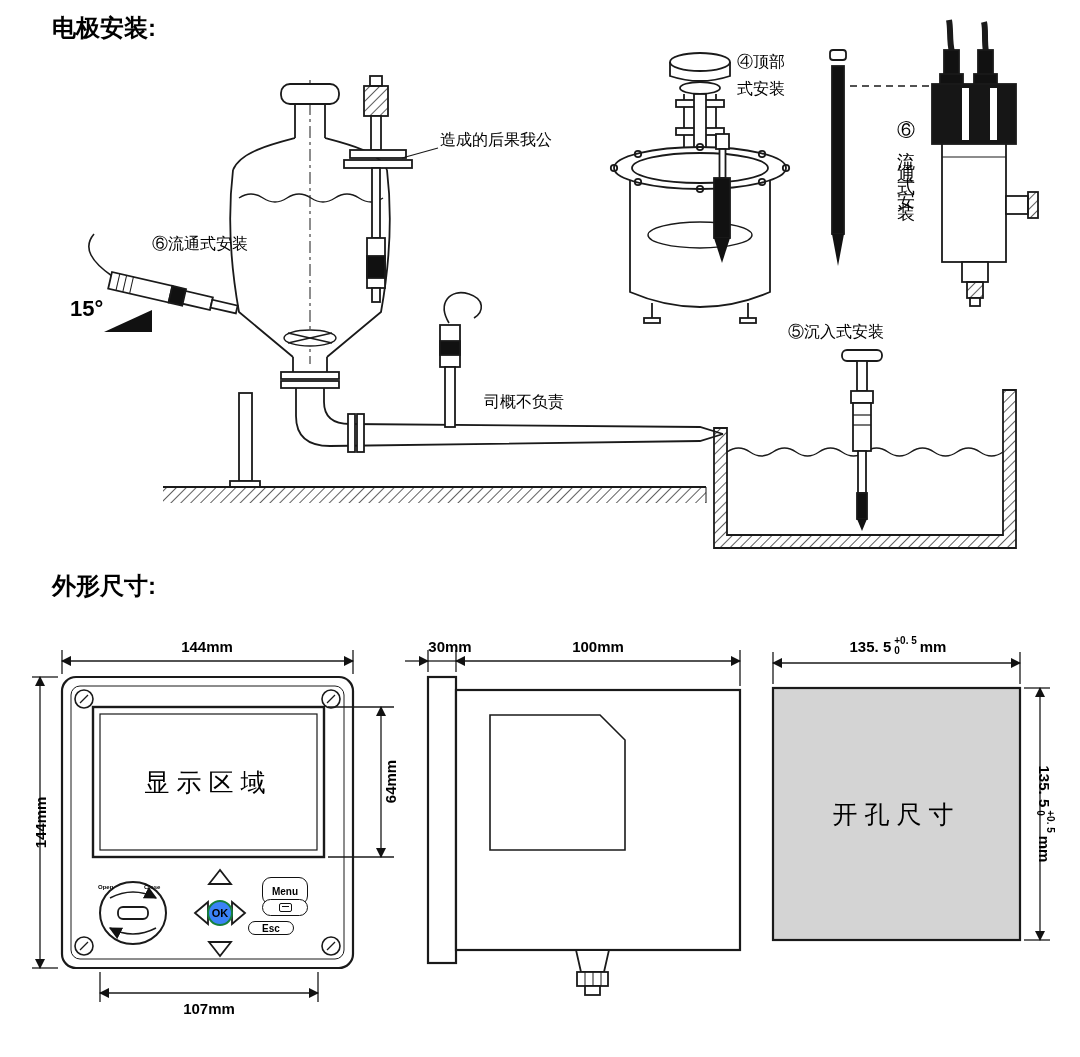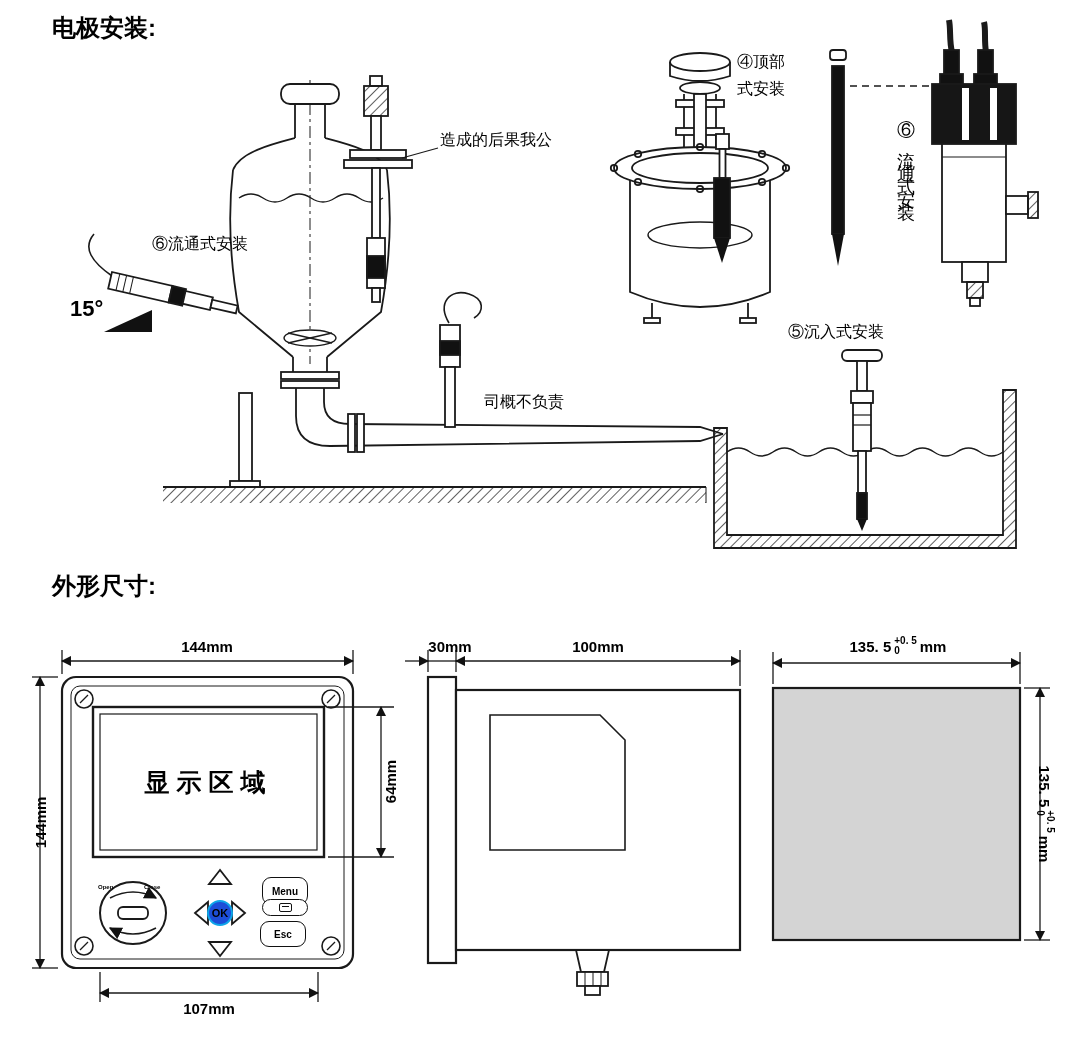--- a/index.html
+++ b/index.html
@@ -6,29 +6,29 @@
   html,body{background:#fff}
   body{width:1080px;height:1057px;position:relative;font-family:"Liberation Sans",sans-serif;color:#111;overflow:hidden}
   .stage{position:absolute;left:0;top:0;width:1080px;height:1057px;background:#fff}
   svg.art{position:absolute;left:0;top:0}
   .abs{position:absolute}
   .h-title{font-family:"Liberation Sans",sans-serif;font-weight:bold;font-size:24px;color:#000;white-space:nowrap}
   .lbl{font-family:Liberation Mono, monospace;font-size:16px;color:#000;white-space:nowrap}
   .lbl-v{position:absolute;writing-mode:vertical-rl;letter-spacing:13px;font-family:"Liberation Serif",serif;font-size:18px;color:#000}
   .warn{font-family:"Liberation Serif",serif;font-size:15px;line-height:23px;color:#000;white-space:nowrap}
   .dim{font-family:"Liberation Sans",sans-serif;font-weight:700;font-size:15px;white-space:nowrap;text-align:center;color:#000}
-  .big-lbl{font-family:"Liberation Serif",serif;font-weight:bold;font-size:25px;letter-spacing:7px;color:#000}
+  .big-lbl{font-family:"Liberation Serif",serif;font-weight:normal;font-size:25px;letter-spacing:7px;color:#000}
   .rot-ccw{transform:rotate(-90deg)}
   .rot-cw{transform:rotate(90deg)}
   .angle-lbl{font-family:"Liberation Sans",sans-serif;font-weight:bold;font-size:22px;color:#000}
   .center{display:flex;align-items:center;justify-content:center}
   .tolwrap{display:flex;align-items:center;justify-content:center;gap:3px}
   .tolstack{display:inline-flex;flex-direction:column;align-items:flex-start;font-size:10px;line-height:10px;font-weight:700}
   .pill{position:absolute;border:1.6px solid #111;border-radius:9px;display:flex;align-items:center;justify-content:center;font:700 10px "Liberation Sans",sans-serif;background:#fff;color:#000}
-  .okbtn{position:absolute;border:2px solid #0ea5e9;border-radius:50%;display:flex;align-items:center;justify-content:center;font:700 11px "Liberation Sans",sans-serif;background:#1d4ed8;color:#000}
+  .okbtn{position:absolute;border:2px solid #15803d;border-radius:50%;display:flex;align-items:center;justify-content:center;font:700 11px "Liberation Sans",sans-serif;background:#3b82f6;color:#000}
   .tiny{font:700 6px "Liberation Sans",sans-serif;color:#000}
   .print-glyph{width:13px;height:9px;border:1.3px solid #111;border-radius:2px;position:relative}
   .print-glyph::after{content:"";position:absolute;left:2px;right:2px;top:2px;border-top:1px solid #111}
 </style>
 </head>
 <body>
 
 <div class="stage">
 
 <svg class="art" width="1080" height="1057" viewBox="0 0 1080 1057">
@@ -268,24 +268,25 @@
 <div class="abs lbl" style="left:737px;top:79px">式安装</div>
 <div class="abs lbl" style="left:788px;top:322px">⑤沉入式安装</div>
 <div class="lbl-v" style="left:894px;top:106px;height:215px">⑥流通式安装</div>
 
 <div class="abs center big-lbl" style="left:93px;top:707px;width:231px;height:150px">显示区域</div>
 <div class="okbtn" style="left:207px;top:900px;width:26px;height:26px">OK</div>
 <div class="pill" style="left:262px;top:877px;width:46px;height:28px">Menu</div>
 <div class="pill" style="left:262px;top:899px;width:46px;height:17px">
       <span class="print-glyph"></span>
     </div>
-<div class="pill" style="left:260px;top:921px;width:46px;height:26px">Esc</div>
+<div class="pill" style="left:248px;top:921px;width:46px;height:14px">Esc</div>
 <div class="abs tiny" style="left:98px;top:884px">Open</div>
 <div class="abs tiny" style="left:144px;top:884px">Close</div>
 
+<div class="abs center big-lbl" style="left:773px;top:688px;width:247px;height:252px">开孔尺寸</div>
 
 <div class="abs dim" style="left:147px;top:638px;width:120px">144mm</div>
 <div class="abs dim rot-ccw" style="left:0px;top:814px;width:80px">144mm</div>
 <div class="abs dim rot-ccw" style="left:358px;top:773px;width:64px">64mm</div>
 <div class="abs dim" style="left:149px;top:1000px;width:120px">107mm</div>
 <div class="abs dim" style="left:420px;top:638px;width:60px">30mm</div>
 <div class="abs dim" style="left:566px;top:638px;width:64px">100mm</div>
 
 <div class="abs dim tolwrap" style="left:828px;top:636px;width:140px;height:20px">
   <span>135. 5</span>

